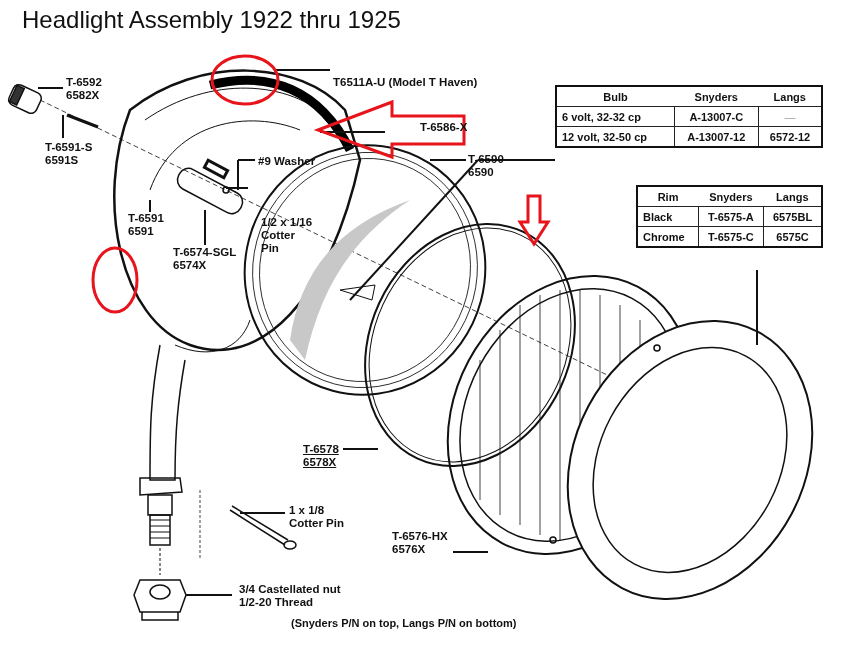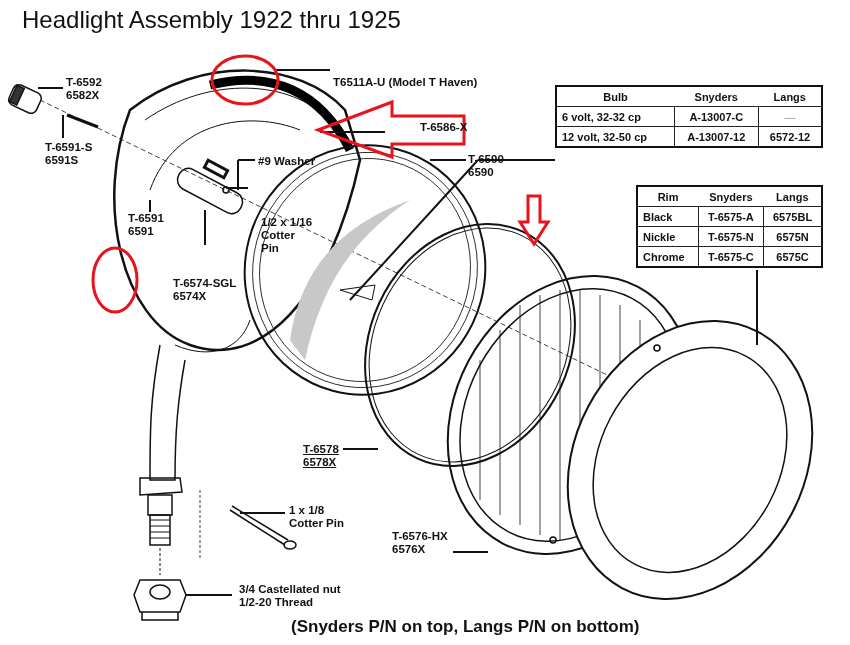--- a/index.html
+++ b/index.html
@@ -7,21 +7,21 @@
          font-family: "Liberation Sans", sans-serif; color: #111; }
   .title { position: absolute; left: 22px; top: 6px; font-size: 24px; font-weight: normal; }
   .lbl { position: absolute; font-size: 11.5px; font-weight: bold; line-height: 13px; white-space: nowrap; }
   .lbl span { display: block; }
   svg.art { position: absolute; left: 0; top: 0; }
   table.pt { position: absolute; border-collapse: collapse; font-size: 11px; font-weight: bold; background: #fff; }
   table.pt { border: 2px solid #111; }
   table.pt th, table.pt td { border: 1px solid #222; padding: 0 5px; height: 19px; white-space: nowrap; }
   table.pt th { border-left: none; border-right: none; text-align: center; }
   table.pt td.c { text-align: center; margin-left: 24px; }
-  .footer { position: absolute; left: 291px; top: 617px; font-size: 17px; font-weight: bold; }
+  .footer { position: absolute; left: 291px; top: 617px; font-size: 11px; font-weight: bold; }
 </style>
 </head>
 <body>
 
 <div class="title">Headlight Assembly 1922 thru 1925</div>
 
 <svg class="art" width="850" height="645" viewBox="0 0 850 645">
   <g fill="none" stroke="#111" stroke-width="1.5">
 
     <line x1="40" y1="100" x2="700" y2="420" stroke-dasharray="5,3" stroke-width="0.8"></line>
@@ -159,21 +159,21 @@
 </div>
 <div class="lbl" style="left:261px; top:173px;margin-top:43px;">
   <span>1/2 x 1/16</span>
     <span>Cotter</span>
     <span>Pin</span>
 </div>
 <div class="lbl" style="left:128px; top:212px;">
   <span>T-6591</span>
     <span>6591</span>
 </div>
-<div class="lbl" style="left:173px; top:246px;margin-top:31px;">
+<div class="lbl" style="left:173px; top:246px;">
   <span>T-6574-SGL</span>
     <span>6574X</span>
 </div>
 <div class="lbl" style="left:303px; top:443px;text-decoration:underline;">
   <span>T-6578</span>
     <span>6578X</span>
 </div>
 <div class="lbl" style="left:392px; top:530px;">
   <span>T-6576-HX</span>
     <span>6576X</span>
@@ -213,25 +213,20 @@
     <th>Rim</th>
     <th>Snyders</th>
     <th>Langs</th>
   </tr>
   <tr>
     <td>Black</td>
     <td class="c">T-6575-A</td>
     <td class="c">6575BL</td>
   </tr>
   <tr>
-    <td>Nickle</td>
-    <td class="c">T-6575-N</td>
-    <td class="c">6575N</td>
-  </tr>
-  <tr>
     <td>Chrome</td>
     <td class="c">T-6575-C</td>
     <td class="c">6575C</td>
   </tr>
 </tbody>
   </table>
 
 <div class="footer">(Snyders P/N on top, Langs P/N on bottom)</div>
 
 </body></html>

